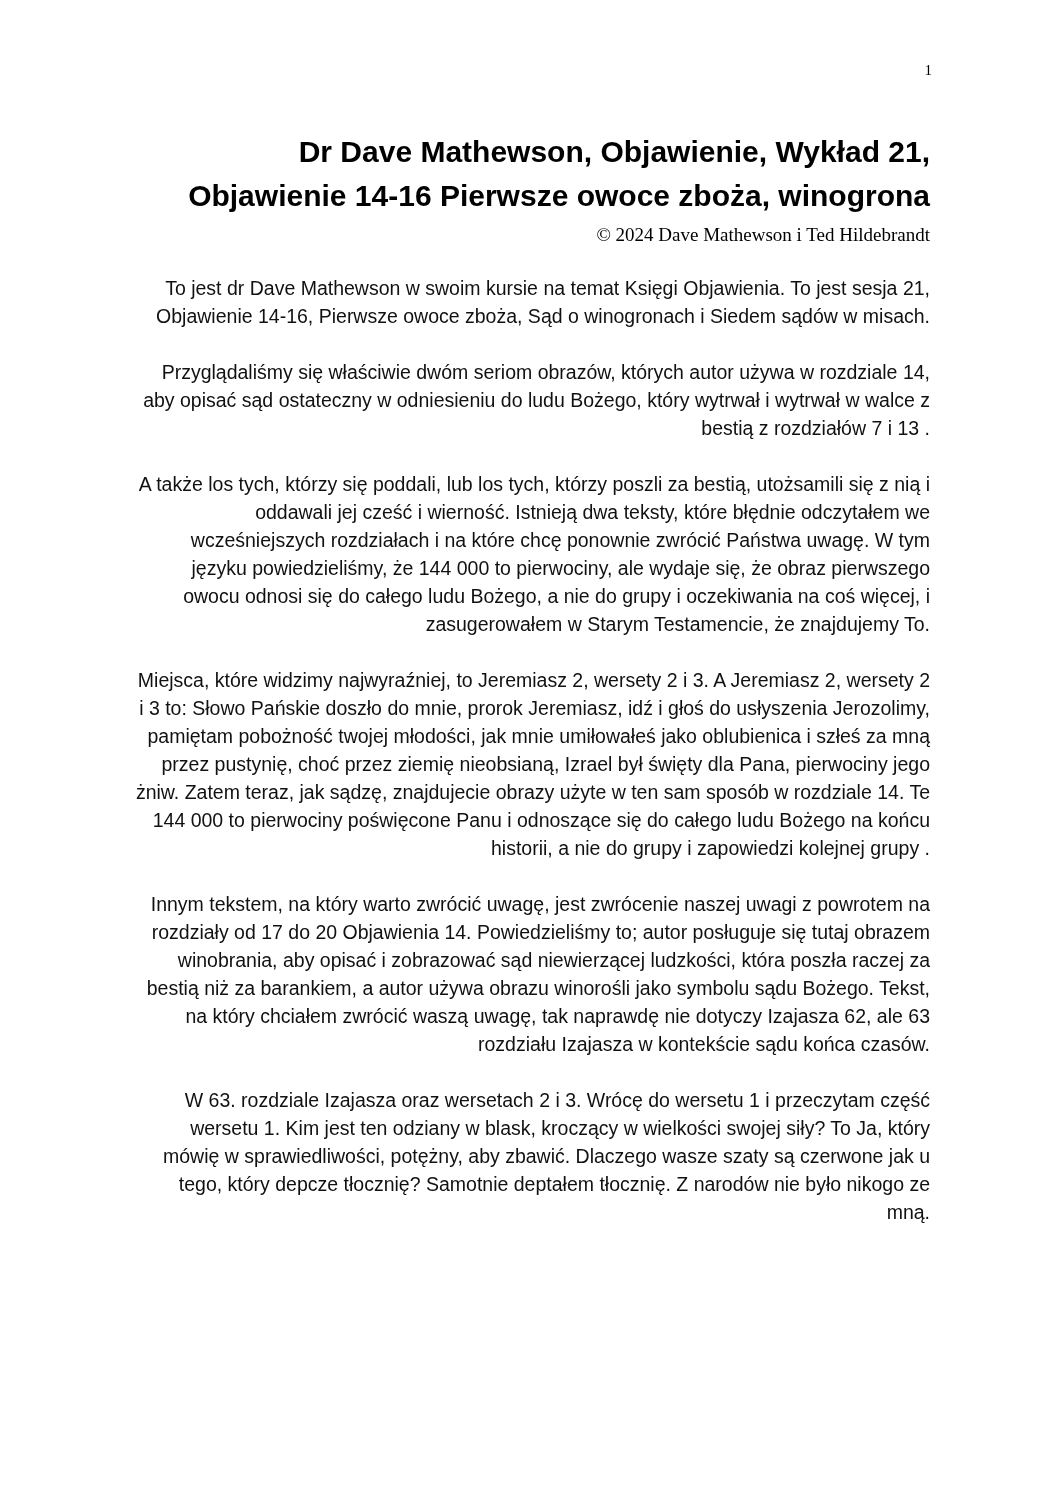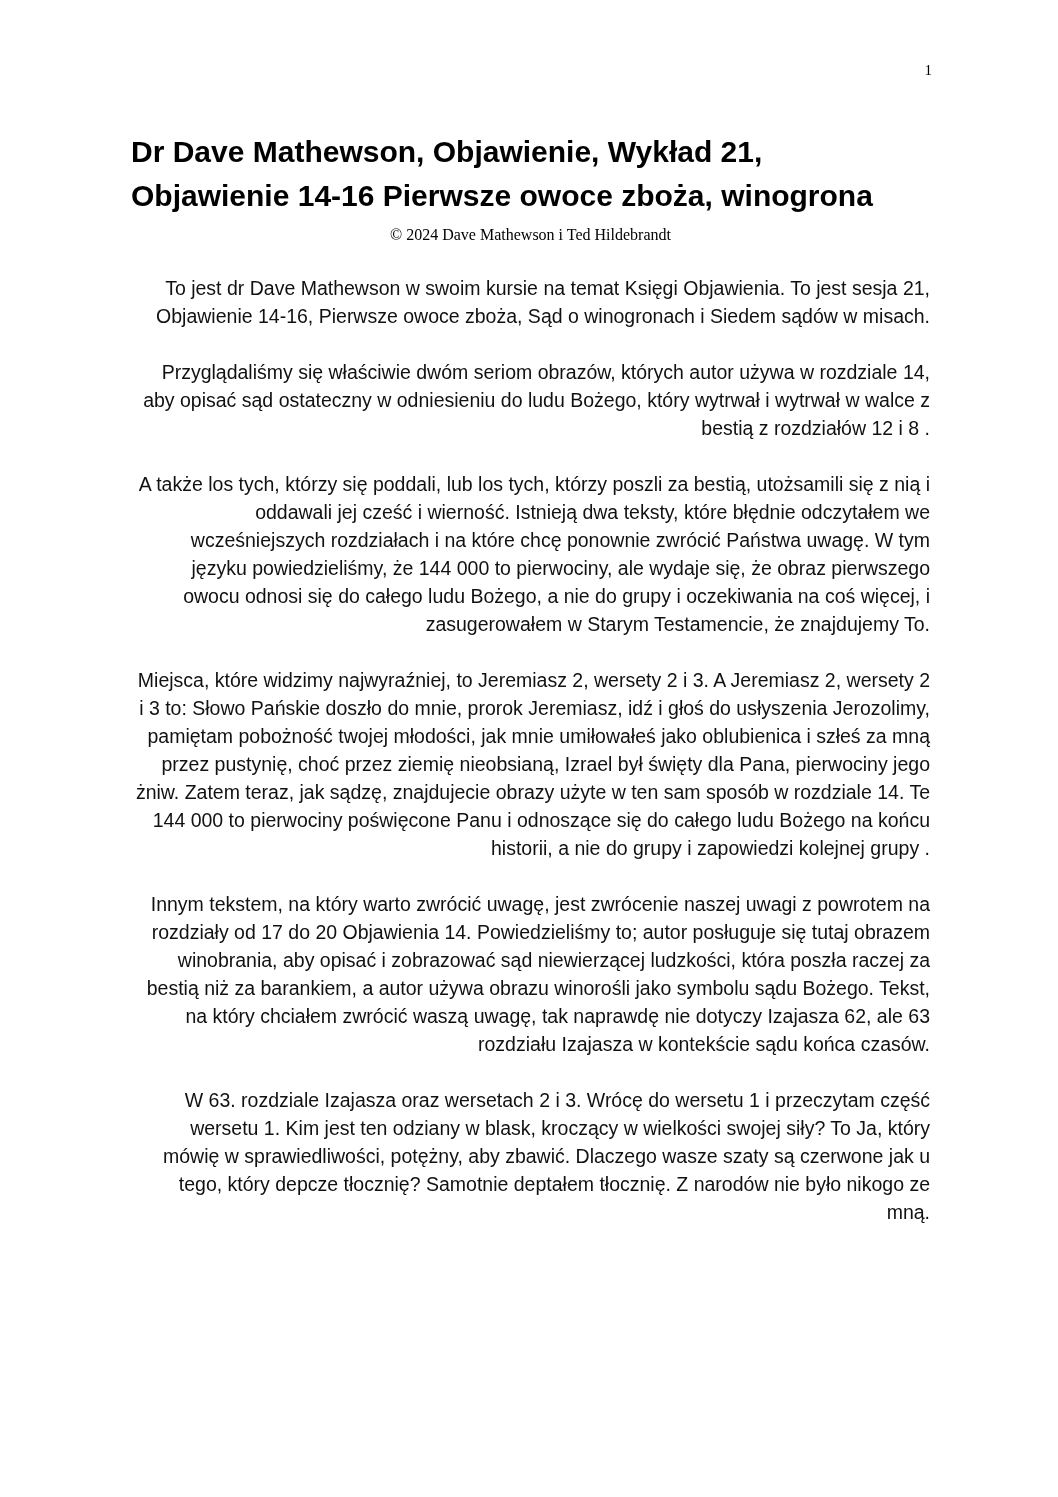--- a/index.html
+++ b/index.html
@@ -25,36 +25,36 @@
     font-family: "Liberation Serif", serif;
     font-size: 15px;
     color: #000000;
   }
 
   .content {
     padding: 130px 128px 0 131px;
   }
 
   .title {
-    text-align: left;
+    text-align: right;
     font-weight: bold;
     font-size: 30px;
     line-height: 44px;
     color: #000000;
     font-family: "Liberation Sans", sans-serif;
   }
 
   .title-line {
     display: block;
   }
 
   .copyright {
-    text-align: center;
+    text-align: right;
     font-family: "Liberation Serif", serif;
-    font-size: 16px;
+    font-size: 19px;
     line-height: 30px;
     margin-top: 2px;
     color: #000000;
   }
 
   .para {
     font-size: 19.5px;
     line-height: 28px;
     margin-top: 28px;
     text-align: right;
@@ -76,21 +76,21 @@
 
     <h1 class="title">
       <span class="title-line">Dr Dave Mathewson, Objawienie, Wykład 21,</span>
       <span class="title-line">Objawienie 14-16 Pierwsze owoce zboża, winogrona</span>
     </h1>
 
     <div class="copyright">© 2024 Dave Mathewson i Ted Hildebrandt</div>
 
     <p class="para">To jest dr Dave Mathewson w swoim kursie na temat Księgi Objawienia. To jest sesja 21, Objawienie 14-16, Pierwsze owoce zboża, Sąd o winogronach i Siedem sądów w misach.</p>
 
-    <p class="para">Przyglądaliśmy się właściwie dwóm seriom obrazów, których autor używa w rozdziale 14, aby opisać sąd ostateczny w odniesieniu do ludu Bożego, który wytrwał i wytrwał w walce z bestią z rozdziałów 12 i 8 .</p>
+    <p class="para">Przyglądaliśmy się właściwie dwóm seriom obrazów, których autor używa w rozdziale 14, aby opisać sąd ostateczny w odniesieniu do ludu Bożego, który wytrwał i wytrwał w walce z bestią z rozdziałów 7 i 13 .</p>
 
     <p class="para">A także los tych, którzy się poddali, lub los tych, którzy poszli za bestią, utożsamili się z nią i oddawali jej cześć i wierność. Istnieją dwa teksty, które błędnie odczytałem we wcześniejszych rozdziałach i na które chcę ponownie zwrócić Państwa uwagę. W tym języku powiedzieliśmy, że 144 000 to pierwociny, ale wydaje się, że obraz pierwszego owocu odnosi się do całego ludu Bożego, a nie do grupy i oczekiwania na coś więcej, i zasugerowałem w Starym Testamencie, że znajdujemy To.</p>
 
     <p class="para">Miejsca, które widzimy najwyraźniej, to Jeremiasz 2, wersety 2 i 3. A Jeremiasz 2, wersety 2 i 3 to: Słowo Pańskie doszło do mnie, prorok Jeremiasz, idź i głoś do usłyszenia Jerozolimy, pamiętam pobożność twojej młodości, jak mnie umiłowałeś jako oblubienica i szłeś za mną przez pustynię, choć przez ziemię nieobsianą, Izrael był święty dla Pana, pierwociny jego żniw. Zatem teraz, jak sądzę, znajdujecie obrazy użyte w ten sam sposób w rozdziale 14. Te 144 000 to pierwociny poświęcone Panu i odnoszące się do całego ludu Bożego na końcu historii, a nie do grupy i zapowiedzi kolejnej grupy .</p>
 
     <p class="para">Innym tekstem, na który warto zwrócić uwagę, jest zwrócenie naszej uwagi z powrotem na rozdziały od 17 do 20 Objawienia 14. Powiedzieliśmy to; autor posługuje się tutaj obrazem winobrania, aby opisać i zobrazować sąd niewierzącej ludzkości, która poszła raczej za bestią niż za barankiem, a autor używa obrazu winorośli jako symbolu sądu Bożego. Tekst, na który chciałem zwrócić waszą uwagę, tak naprawdę nie dotyczy Izajasza 62, ale 63 rozdziału Izajasza w kontekście sądu końca czasów.</p>
 
     <p class="para">W 63. rozdziale Izajasza oraz wersetach 2 i 3. Wrócę do wersetu 1 i przeczytam część wersetu 1. Kim jest ten odziany w blask, kroczący w wielkości swojej siły? To Ja, który mówię w sprawiedliwości, potężny, aby zbawić. Dlaczego wasze szaty są czerwone jak u tego, który depcze tłocznię? Samotnie deptałem tłocznię. Z narodów nie było nikogo ze mną.</p>
 
   </div>

